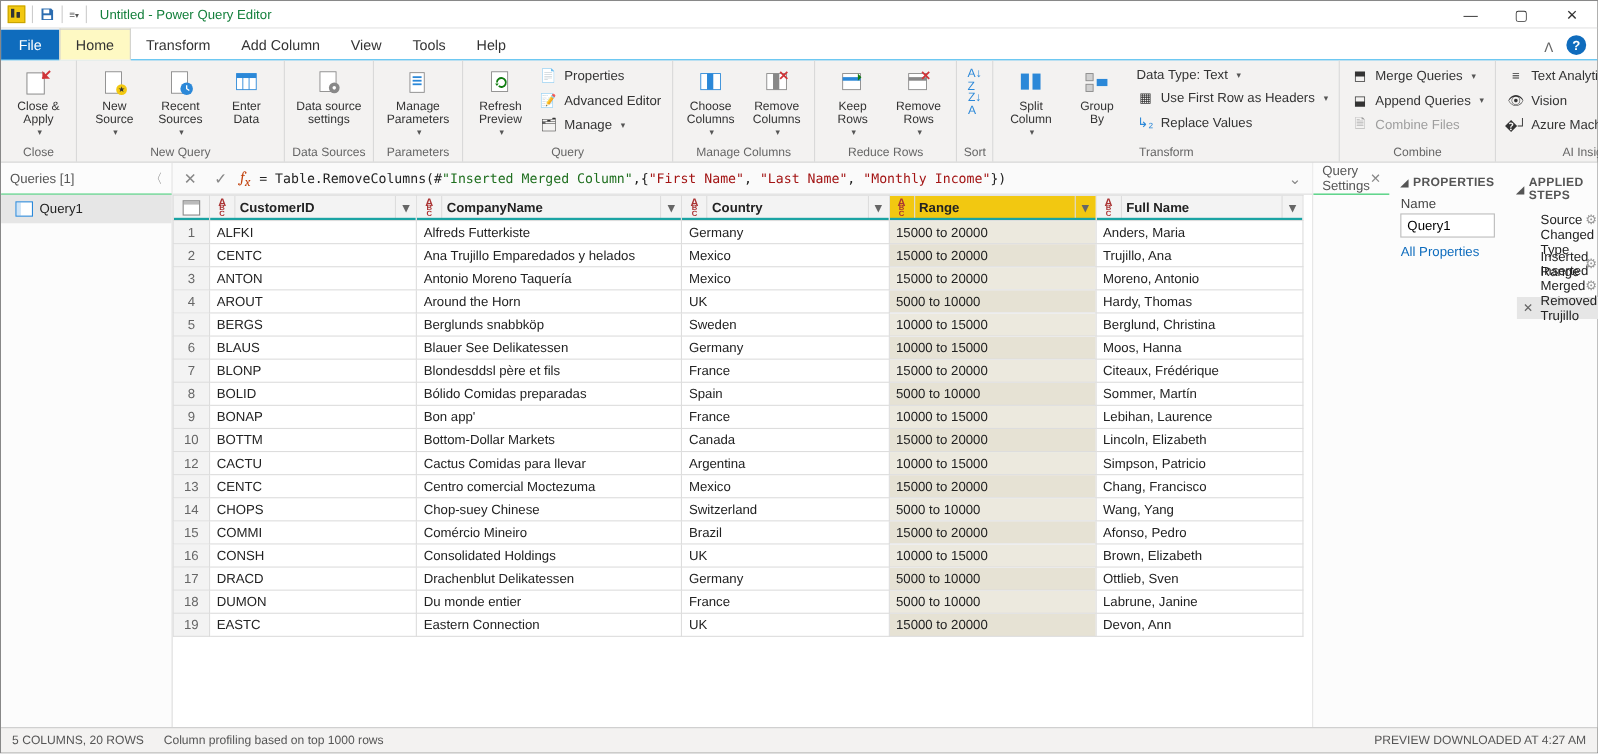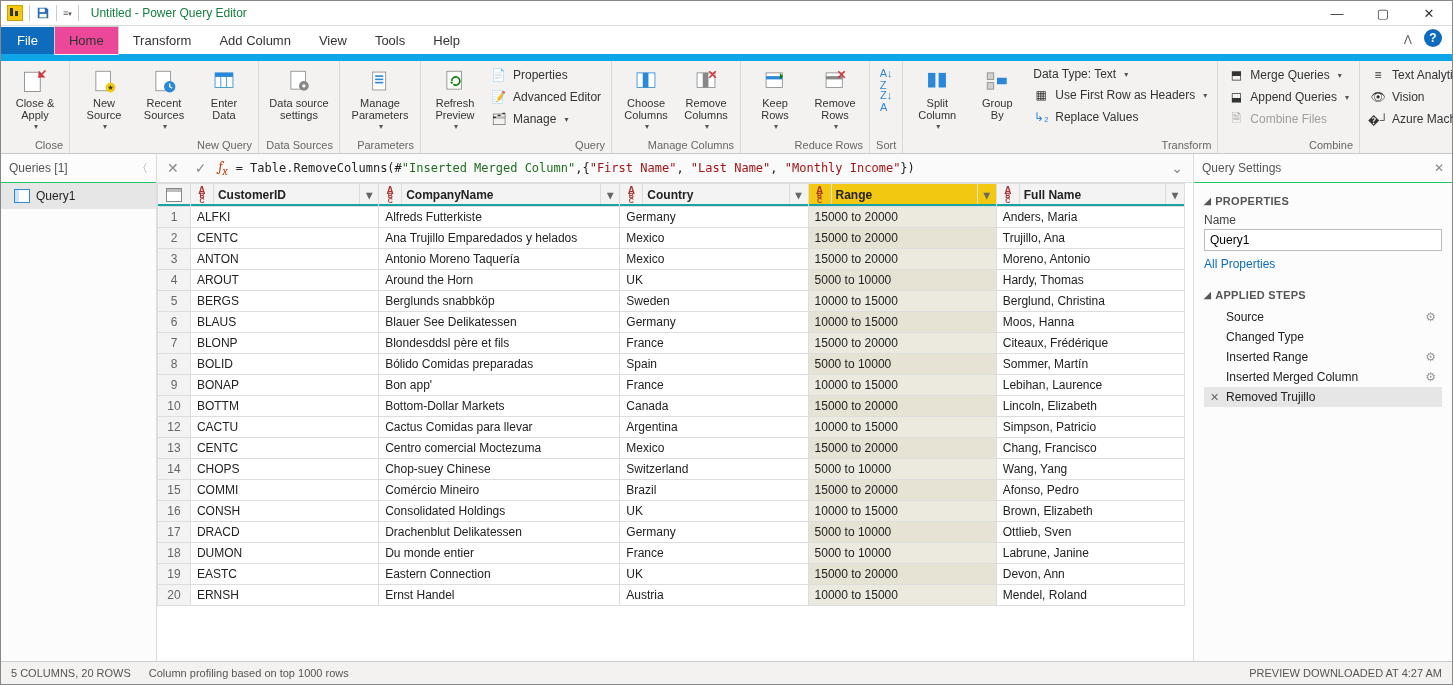--- a/index.html
+++ b/index.html
@@ -8,31 +8,31 @@
   .titlebar{height:24px;background:#fff;display:flex;align-items:center;border-bottom:1px solid #ddd}
   .titlebar .qat{display:flex;align-items:center;gap:6px;padding:0 6px}
   .titlebar .title{margin-left:6px;color:#15803d}
   .titlebar .spacer{flex:1}
   .titlebar .winbtn{width:46px;height:24px;display:flex;align-items:center;justify-content:center;font-size:13px;color:#333}
   .sep{width:1px;height:16px;background:#ccc}
   .app-icon{width:14px;height:14px;background:#F2C811;border:1px solid #c9a400;position:relative}
   .app-icon::before{content:"";position:absolute;left:2px;top:2px;width:3px;height:8px;background:#333}
   .app-icon::after{content:"";position:absolute;left:7px;top:5px;width:3px;height:5px;background:#333;box-shadow:-2.5px -1px 0 0 #333 inset}
   
-  .tabs{height:28px;display:flex;align-items:center;background:#fff;border-bottom:7px solid #0ea5e9}
+  .tabs{height:28px;display:flex;align-items:flex-end;background:#fff;border-bottom:1px solid #0ea5e9}
   .tab{padding:6px 14px;font-size:13px;color:#333;cursor:default}
   .tab.file{background:#0F6CBD;color:#fff;padding:6px 16px}
-  .tab.active{background:#ec4899;border:1px solid #d0d0d0;border-bottom:1px solid #f3f2f1;margin-bottom:-1px}
+  .tab.active{background:#fef9c3;border:1px solid #d0d0d0;border-bottom:1px solid #f3f2f1;margin-bottom:-1px}
   .tabs .collapse{margin-left:auto;padding:4px 8px;color:#666}
   .tabs .help{width:18px;height:18px;border-radius:50%;background:#0F6CBD;color:#fff;display:flex;align-items:center;justify-content:center;margin:0 10px 4px 4px;font-size:12px;font-weight:bold}
   
   .ribbon{height:92px;background:#f3f2f1;display:flex;border-bottom:1px solid #c8c8c8}
   .group{display:flex;flex-direction:column;border-right:1px solid #d9d9d9;padding:2px 6px 0}
   .group .ctrls{flex:1;display:flex;align-items:flex-start;gap:4px}
-  .group .glabel{text-align:right;font-size:11px;color:#666;padding:2px 0}
+  .group .glabel{text-align:center;font-size:11px;color:#666;padding:2px 0}
   .bigbtn{display:flex;flex-direction:column;align-items:center;justify-content:flex-start;width:56px;padding-top:4px;gap:2px;text-align:center;line-height:1.1;font-size:11px;color:#333}
   .bigbtn.wider{width:68px}
   .bigbtn .ic{width:28px;height:28px;display:flex;align-items:center;justify-content:center}
   .smallcol{display:flex;flex-direction:column;gap:2px;padding-top:2px}
   .smallbtn{display:flex;align-items:center;gap:6px;padding:2px 4px;font-size:12px;color:#333;white-space:nowrap}
   .smallbtn .ic{width:16px;height:16px;display:flex;align-items:center;justify-content:center}
   .smallbtn.disabled{color:#9e9e9e}
   .dd{font-size:8px;margin-left:2px;color:#555}
   
   svg{display:block}
@@ -61,21 +61,21 @@
   .dg thead th .typ sup{font-size:7px}
   .dg thead th .cn{flex:1;padding:0 4px}
   .dg thead th .fbtn{width:18px;height:22px;display:flex;align-items:center;justify-content:center;border-left:1px solid #ddd;color:#666}
   .dg thead th.sel{background:#F2C811}
   .dg thead th::after{content:"";position:absolute;left:0;right:0;bottom:-1px;height:3px;background:#1aa3a3}
   .dg tbody tr:nth-child(odd) td.sel{background:#ece9de}
   .dg tbody tr:nth-child(even) td.sel{background:#e6e2d4}
   .dg th.rownum,.dg td.rownum{width:26px;text-align:center;background:#f3f3f3;color:#666}
   .dg th.rownum .rn-ic{width:14px;height:12px;margin:auto;border:1px solid #888;background:linear-gradient(#bbb,#bbb) top/100% 3px no-repeat,#fff}
   
-  .qs{width:258px;background:#fcfcfc;display:flex;flex-direction:column}
+  .qs{width:258px;background:#fcfcfc;display:flex;flex-direction:row}
   .qs .pane-hdr{justify-content:space-between}
   .qs-sec{padding:6px 10px}
   .qs-h{font-size:11px;font-weight:bold;color:#555;letter-spacing:0.3px;display:flex;align-items:center;gap:4px;margin:6px 0}
   .qs-h .tri{font-size:9px;color:#555}
   .qs input{width:100%;box-sizing:border-box;border:1px solid #bbb;padding:3px 5px;font-size:12px}
   .qs .link{color:#0F6CBD;margin-top:6px;display:inline-block}
   .steps{margin-top:4px}
   .step{display:flex;align-items:center;height:20px;padding:0 6px 0 22px;position:relative;font-size:12px}
   .step .gear{position:absolute;right:6px;top:3px;color:#999;font-size:12px}
   .step.sel{background:#e6e6e6}
@@ -625,28 +625,20 @@
                 <td>Labrune, Janine</td>
               </tr>
               <tr>
                 <td class="rownum">19</td>
                 <td>EASTC</td>
                 <td>Eastern Connection</td>
                 <td>UK</td>
                 <td class="sel">15000 to 20000</td>
                 <td>Devon, Ann</td>
               </tr>
-              <tr>
-                <td class="rownum">20</td>
-                <td>ERNSH</td>
-                <td>Ernst Handel</td>
-                <td>Austria</td>
-                <td class="sel">10000 to 15000</td>
-                <td>Mendel, Roland</td>
-              </tr>
             </tbody>
         </table>
       </div>
     </div>
 
     <div class="qs">
       <div class="pane-hdr">
           <span>Query Settings</span>
           <span style="color:#888">✕</span>
         </div>

